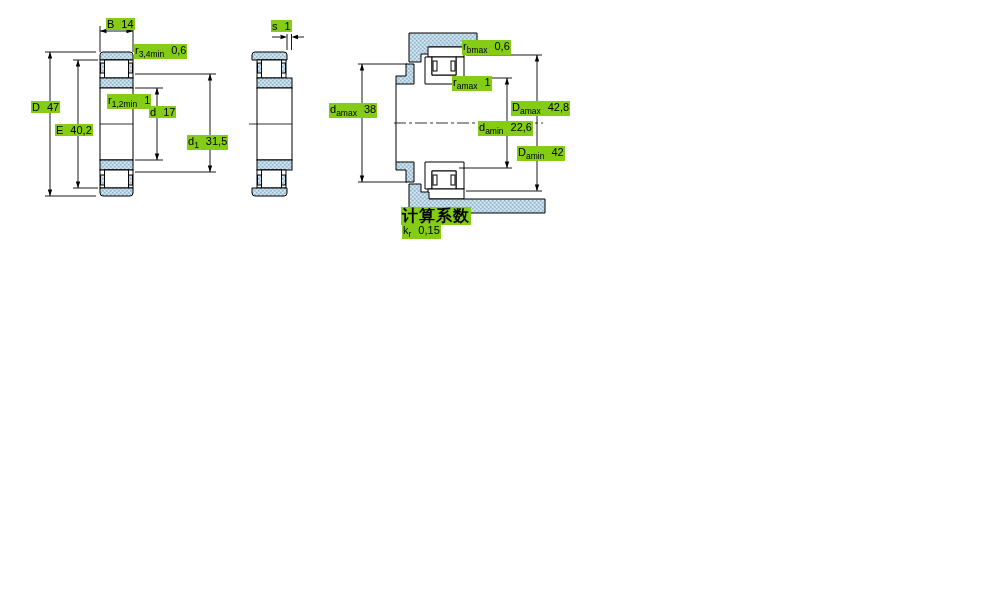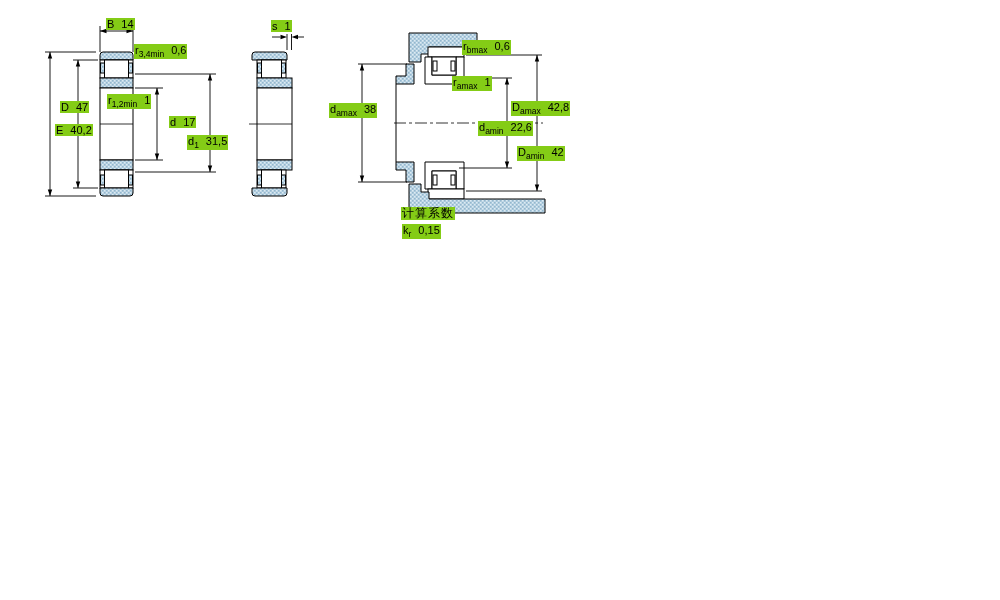--- a/index.html
+++ b/index.html
@@ -3,21 +3,21 @@
 <meta charset="utf-8">
 <style>
   html,body{margin:0;padding:0;background:#fff;}
   #stage{position:relative;width:1000px;height:600px;background:#ffffff;overflow:hidden;
          font-family:"Liberation Sans",sans-serif;}
   #drawing{position:absolute;left:0;top:0;}
   .lbl{position:absolute;font-size:11px;line-height:1.1;color:#000;background:#84cc16;
        white-space:nowrap;padding:0 1px;}
   .lbl sub{font-size:8.5px;line-height:1;}
   .lbl .val{margin-left:7px;}
-  .lbl.cjk{font-weight:normal;font-size:12px;letter-spacing:1px;}
+  .lbl.cjk{font-weight:bold;font-size:16px;letter-spacing:1px;}
 </style>
 </head>
 <body>
 
 <div id="stage">
 
   <svg id="drawing" width="1000" height="600" viewBox="0 0 1000 600">
     <defs>
       <pattern id="hatch" width="4" height="4" patternUnits="userSpaceOnUse">
         <rect width="4" height="4" fill="#b7d1e1"></rect>
@@ -114,30 +114,30 @@
       <path d="M537,55 L534.8,61.5 L539.2,61.5 Z M537,191 L534.8,184.5 L539.2,184.5 Z" fill="#000" stroke="none"></path>
     </g>
   </svg>
 
   <span class="lbl" style="left:106px;top:18px;">
     <span>B</span><span class="val">14</span></span>
 
   <span class="lbl" style="left:134px;top:44px;">
     <span>r</span><sub>3,4min</sub><span class="val">0,6</span></span>
 
-  <span class="lbl" style="left:31px;top:101px;margin-left:29px;">
+  <span class="lbl" style="left:31px;top:101px;">
     <span>D</span><span class="val">47</span></span>
 
   <span class="lbl" style="left:55px;top:124px;">
     <span>E</span><span class="val">40,2</span></span>
 
   <span class="lbl" style="left:107px;top:94px;">
     <span>r</span><sub>1,2min</sub><span class="val">1</span></span>
 
-  <span class="lbl" style="left:149px;top:116px;margin-left:20px;">
+  <span class="lbl" style="left:149px;top:106px;">
     <span>d</span><span class="val">17</span></span>
 
   <span class="lbl" style="left:187px;top:135px;">
     <span>d</span><sub>1</sub><span class="val">31,5</span></span>
 
   <span class="lbl" style="left:271px;top:20px;">
     <span>s</span><span class="val">1</span></span>
 
   <span class="lbl" style="left:329px;top:103px;">
     <span>d</span><sub>amax</sub><span class="val">38</span></span>

